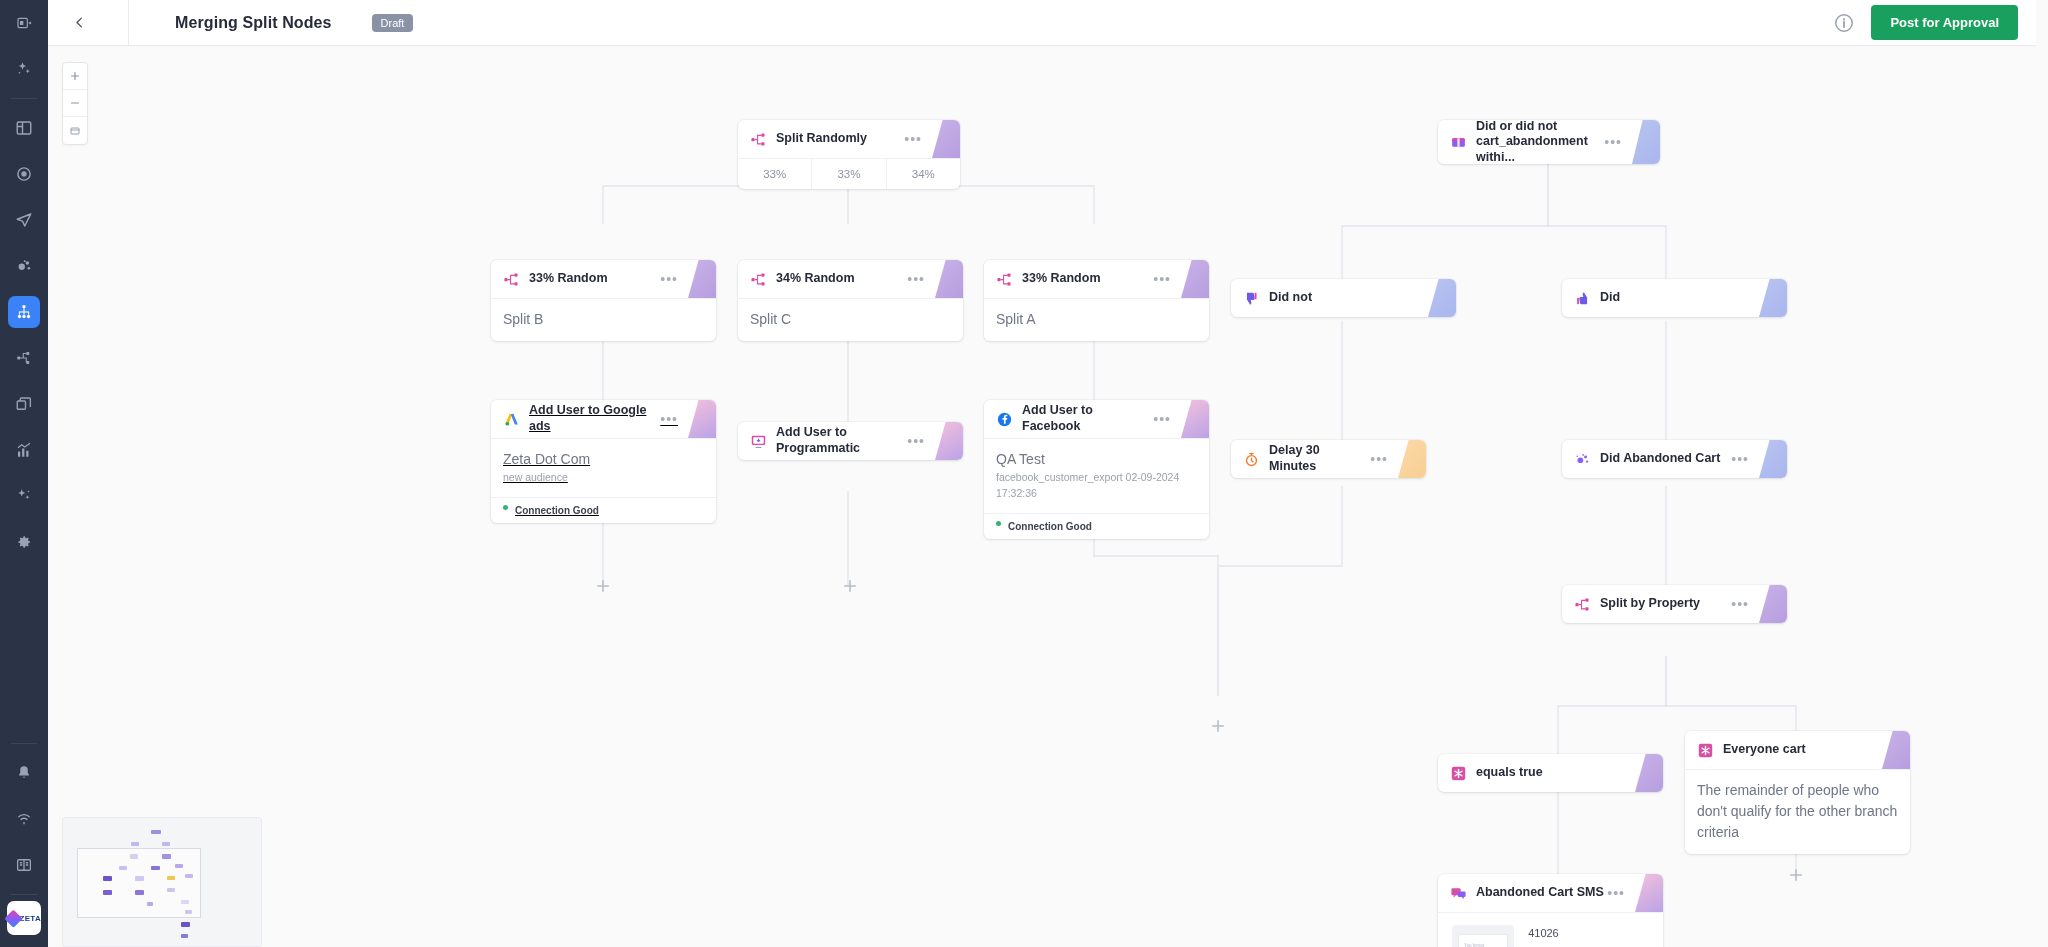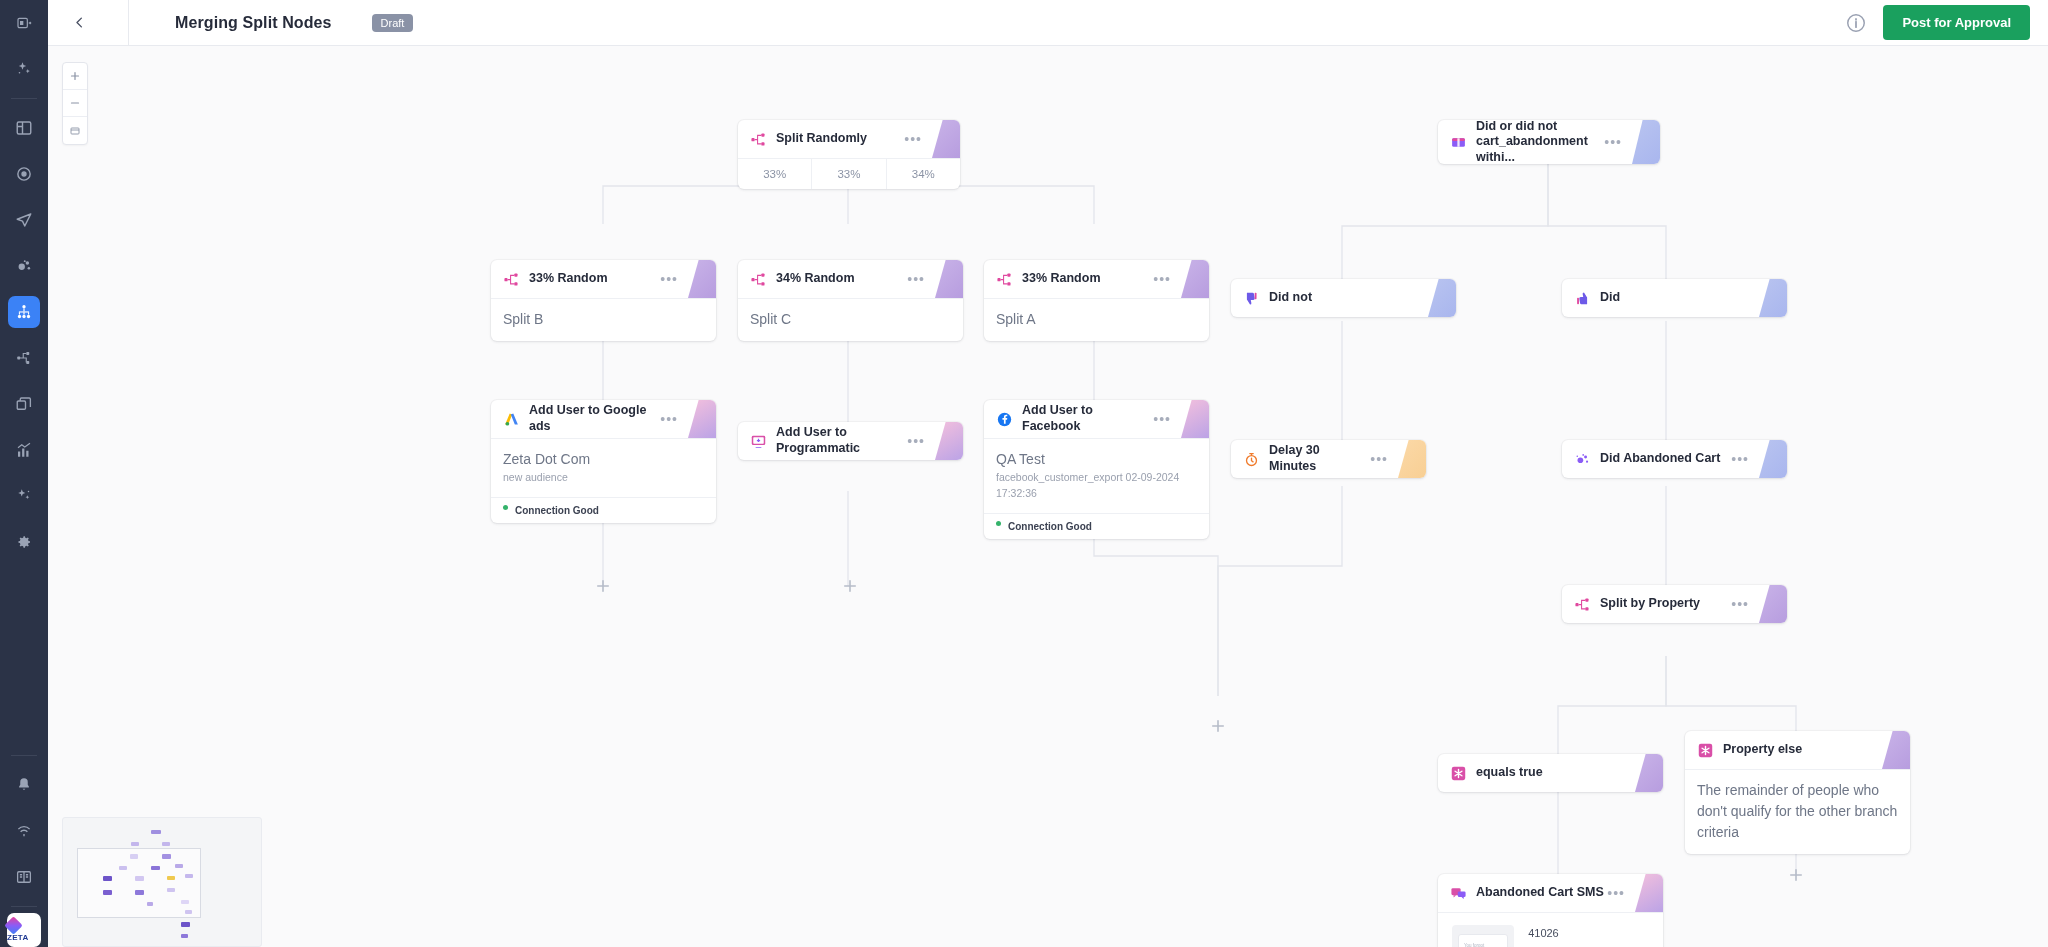--- a/index.html
+++ b/index.html
@@ -22,29 +22,29 @@
     width: 32px; height: 32px; margin: 7px 0; border-radius: 7px;
     display: flex; align-items: center; justify-content: center;
     color: #9aa3b5; cursor: pointer;
   }
   .rail-ico.active { background: #3b82f6; color: #fff; }
   .rail-ico svg { width: 18px; height: 18px; display: block; }
   .rail-sep { width: 26px; height: 1px; background: #3d4559; margin: 6px 0; }
   .rail-spacer { flex: 1 1 auto; }
   .zeta-logo {
     width: 34px; height: 34px; background: #fff; border-radius: 7px;
-    display: flex; flex-direction: column; align-items: flex-start; justify-content: center;
-    cursor: pointer;
+    display: flex; flex-direction: row; align-items: center; justify-content: center;
+    margin-bottom: 12px; cursor: pointer;
   }
   .zeta-diamond { width: 13px; height: 13px; background: linear-gradient(135deg,#e8419a 0%,#8b5cf6 50%,#3b82f6 100%); transform: rotate(45deg); border-radius: 2px; }
   .zeta-word { font-size: 8px; font-weight: bold; color: #1f3a93; letter-spacing: .3px; margin-top: 1px; }
 
   
   #topbar {
-    position: absolute; left: 48px; top: 0; right: 0; height: 46px;
+    position: absolute; left: 48px; top: 0; right: 12px; height: 46px;
     background: #fff; border-bottom: 1px solid #e8eaef;
     display: flex; align-items: center; padding: 0 18px; z-index: 30; gap: 28px;
   }
   #back-btn {
     width: 26px; height: 26px; display: flex; align-items: center; justify-content: center;
     color: #4a5164; cursor: pointer; margin-right: 8px;
   }
   #back-btn svg { width: 15px; height: 15px; }
   .topbar-div { width: 1px; height: 46px; background: #e8eaef; margin-right: 18px; }
   #flow-title { font-size: 16px; font-weight: bold; color: #262b3a; letter-spacing: .1px; }
@@ -458,21 +458,21 @@
           <svg viewBox="0 0 24 24">
               <path d="M4 4h9.5a2 2 0 012 1.7l1 6A2 2 0 0114.5 14H11l.8 4.2A2 2 0 019.9 20.6L5.5 13.5V4z" fill="#6d5ae8"></path>
               <rect x="16.5" y="4" width="2.6" height="9" rx="1" fill="#e0489f"></rect>
             </svg>
         </span>
         <span class="node-title">Did not</span>
         <span class="corner blue"></span>
       </div>
     </div>
 
-    <div class="node" style="left:443px; top:354px; width:225px;">
+    <div class="node" style="left:443px; top:354px; width:225px;text-decoration:underline;">
       <div class="node-hd">
         <span class="node-ico">
           <svg viewBox="0 0 24 24">
               <path d="M9.5 3.5L3 19h4.3L13 4.8z" fill="#fbbc04"></path>
               <path d="M14.5 3.5L21 19h-4.3L11 4.8z" fill="#4285f4"></path>
               <circle cx="6.2" cy="18" r="2.6" fill="#34a853"></circle>
             </svg>
         </span>
         <span class="node-title">Add User to Google ads</span>
         <span class="node-dots">•••</span>
@@ -590,21 +590,21 @@
     </div>
 
     <div class="node" style="left:1637px; top:685px; width:225px;">
       <div class="node-hd">
         <span class="node-ico">
           <svg viewBox="0 0 24 24">
               <rect x="2.5" y="2.5" width="19" height="19" rx="3" fill="#d94fa8"></rect>
               <path d="M12 6.4v11.2M7.2 8.8l9.6 6.4M16.8 8.8l-9.6 6.4" stroke="#fff" stroke-width="2" stroke-linecap="round"></path>
             </svg>
         </span>
-        <span class="node-title">Property else</span>
+        <span class="node-title">Everyone cart</span>
         <span class="corner purple"></span>
       </div>
       <div class="node-body">
         <div class="node-line1">The remainder of people who don't qualify for the other branch criteria</div>
       </div>
     </div>
 
     <div class="node" style="left:1390px; top:828px; width:225px;">
       <div class="node-hd">
         <span class="node-ico">

